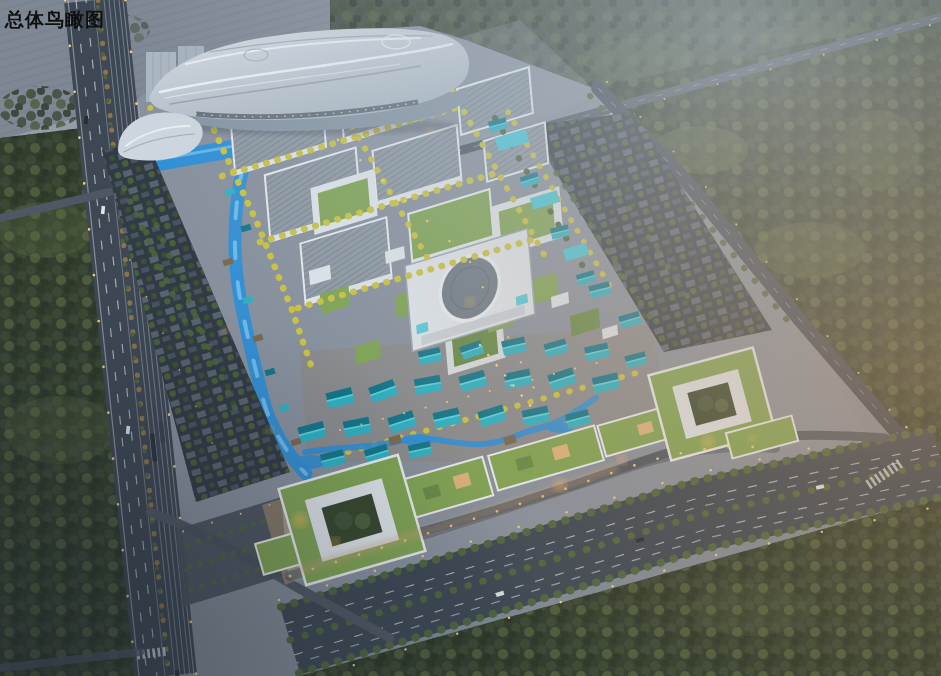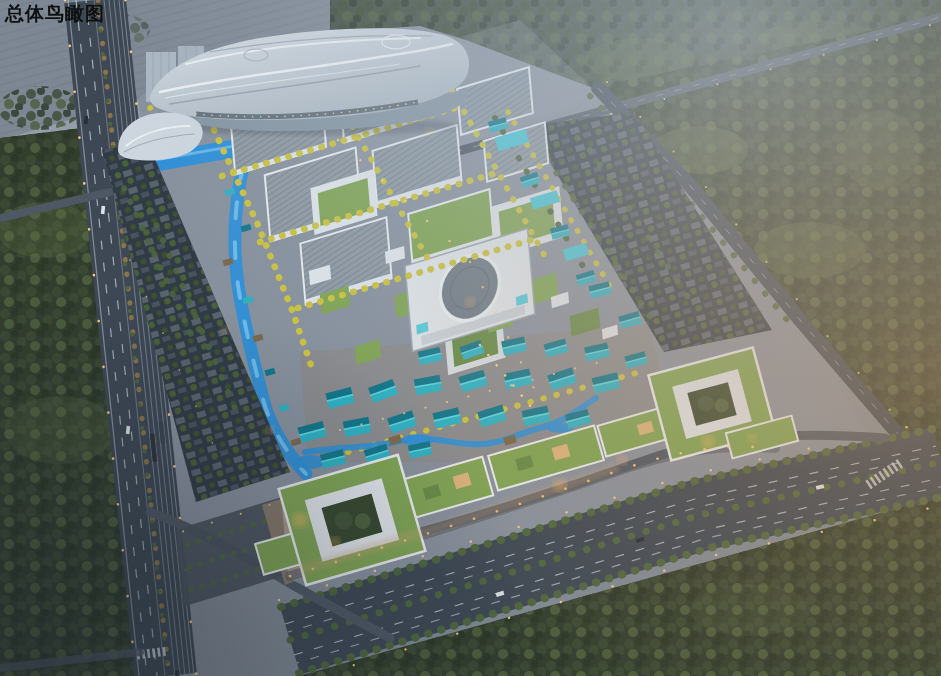--- a/index.html
+++ b/index.html
@@ -1,18 +1,18 @@
 <!DOCTYPE html>
 <html style="--c-title: #101010; --c-bg_top: #99a3ae; --c-bg_bottom: #7e8894; --c-haze: #b7c4d0; --c-warm_haze: #c89a6e; --c-vignette: #1c242e; --c-field: #7e8894; --c-forest_dark: #333e2f; --c-forest_light: #5f7046; --c-road: #3d4854; --c-road_minor: #4e5864; --c-lane_line: #cfd8df; --c-rail: #8a97a3; --c-campus_ground: #87909d; --c-path: #aeb5bf; --c-hall_light: #d8dfe6; --c-hall_mid: #aab6c1; --c-hall_dark: #8695a3; --c-glass: #5a6876; --c-bldg_white: #dde3e8; --c-bldg_shadow: #9aa5b0; --c-roof_gray: #7d8994; --c-roof_dark: #6e7a86; --c-roof_green: #7fa355; --c-roof_green_dark: #668a47; --c-roof_teal: #2fb0c2; --c-roof_teal_dark: #13768a; --c-teal_light: #46c6d8; --c-water: #2f8fd6; --c-water_light: #79c4ef; --c-tree_gold: #c9c140; --c-tree_green: #4e653f; --c-tree_autumn: #8a7448; --c-villa: #313b45; --c-court_trees: #37482f; --c-hole_warm: #d9b27c; --c-plaza_warm: #c9a377; --c-light_warm: #ffd37f; --c-glow: #ffbd62; --c-parapet: #e6eaed;"><head>
 <meta charset="utf-8">
 <style>
   html,body{margin:0;padding:0;background:#555;}
   #stage{position:relative;width:941px;height:676px;overflow:hidden;font-family:"DejaVu Sans","Liberation Sans",sans-serif;}
   #stage svg{position:absolute;left:0;top:0;}
-  #title{position:absolute;left:5px;top:1px;margin:0;font-size:19px;line-height:24px;font-weight:bold;
+  #title{position:absolute;left:5px;top:7px;margin:0;font-size:19px;line-height:24px;font-weight:bold;
          letter-spacing:1px;color:var(--c-title,#111);font-family:"DejaVu Sans","Liberation Sans",sans-serif;}
   
   .fBG{fill:url(#gSky)}
   .fField{fill:var(--c-field)}
   .fForest{fill:var(--c-forest_dark)}
   .fClear{fill:var(--c-forest_light)}
   .fCampus{fill:var(--c-campus_ground)}
   .fRoad{fill:none;stroke:var(--c-road)}
   .fWhite{fill:var(--c-bldg_white)}
   .fGrayRoof{fill:url(#pr)}

